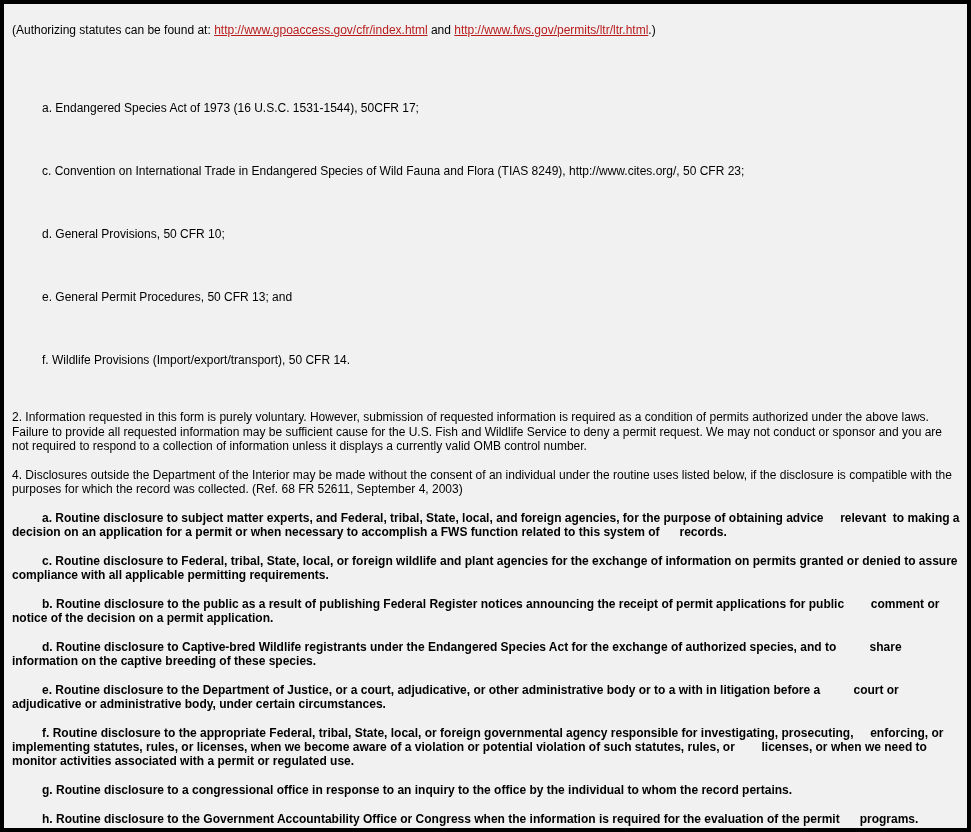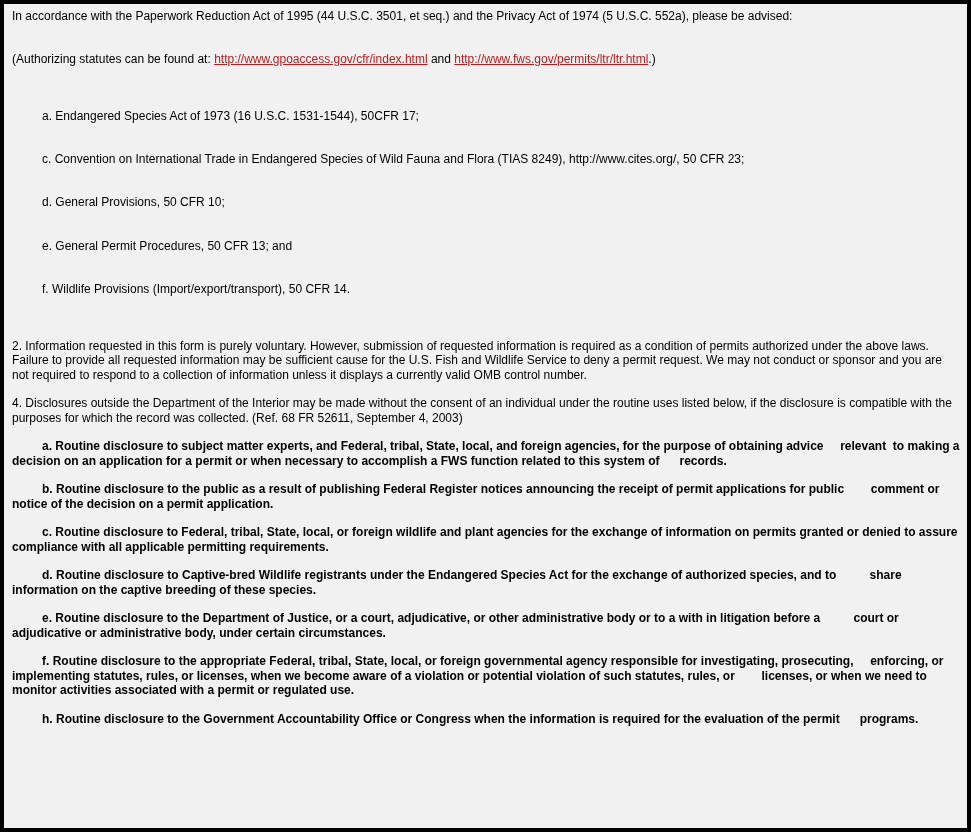--- a/index.html
+++ b/index.html
@@ -13,54 +13,54 @@
     font-family: "Liberation Sans", sans-serif;
     font-size: 12px;
     line-height: 14.35px;
     color: #000000;
     overflow: hidden;
   }
   .page > * + * { margin-top: 14.35px; }
   p { margin: 0; }
   .para { white-space: pre-wrap; }
   .statute-list { white-space: pre-wrap; }
-  .statute { margin-left: 30px; }
+  .statute { margin-left: 30px; margin-top: 20px; }
   .sub-para { white-space: pre-wrap; text-indent: 30px; font-weight: bold; }
   .doc-link { color: #b91c1c; text-decoration: underline; cursor: pointer; }
 </style>
 </head>
 <body>
 
 <div class="page">
 
-  <p class="para">In accordance with the Paperwork Reduction Act of 1995 (44 U.S.C. 3501, et seq.) and the Privacy Act of 1974 (5 U.S.C. 552a), please be advised:</p>
 
   <p class="para"><br><span>(Authorizing statutes can be found at: </span><a href="#" class="doc-link">http://www.gpoaccess.gov/cfr/index.html</a><span> and </span><a href="#" class="doc-link">http://www.fws.gov/permits/ltr/ltr.html</a><span>.)</span></p>
 
   <div class="statute-list">
     <div class="statute">a. Endangered Species Act of 1973 (16 U.S.C. 1531-1544), 50CFR 17;</div>
     <div class="statute">c. Convention on International Trade in Endangered Species of Wild Fauna and Flora (TIAS 8249), http://www.cites.org/, 50 CFR 23;</div>
     <div class="statute">d. General Provisions, 50 CFR 10;</div>
     <div class="statute">e. General Permit Procedures, 50 CFR 13; and</div>
     <div class="statute">f. Wildlife Provisions (Import/export/transport), 50 CFR 14.</div>
   </div>
 
   <p class="para">2. Information requested in this form is purely voluntary. However, submission of requested information is required as a condition of permits authorized under the above laws. Failure to provide all requested information may be sufficient cause for the U.S. Fish and Wildlife Service to deny a permit request. We may not conduct or sponsor and you are not required to respond to a collection of information unless it displays a currently valid OMB control number.</p>
 
 
   <p class="para">4. Disclosures outside the Department of the Interior may be made without the consent of an individual under the routine uses listed below, if the disclosure is compatible with the purposes for which the record was collected. (Ref. 68 FR 52611, September 4, 2003)</p>
 
   <div class="sub-para">a. Routine disclosure to subject matter experts, and Federal, tribal, State, local, and foreign agencies, for the purpose of obtaining advice     relevant  to making a decision on an application for a permit or when necessary to accomplish a FWS function related to this system of      records.</div>
 
+  <div class="sub-para">c. Routine disclosure to Federal, tribal, State, local, or foreign wildlife and plant agencies for the exchange of information on permits granted or denied to assure compliance with all applicable permitting requirements.</div>
+
   <div class="sub-para">b. Routine disclosure to the public as a result of publishing Federal Register notices announcing the receipt of permit applications for public        comment or notice of the decision on a permit application.</div>
-
-  <div class="sub-para">c. Routine disclosure to Federal, tribal, State, local, or foreign wildlife and plant agencies for the exchange of information on permits granted or denied to assure compliance with all applicable permitting requirements.</div>
 
   <div class="sub-para">d. Routine disclosure to Captive-bred Wildlife registrants under the Endangered Species Act for the exchange of authorized species, and to          share information on the captive breeding of these species.</div>
 
   <div class="sub-para">e. Routine disclosure to the Department of Justice, or a court, adjudicative, or other administrative body or to a with in litigation before a          court or adjudicative or administrative body, under certain circumstances.</div>
 
   <div class="sub-para">f. Routine disclosure to the appropriate Federal, tribal, State, local, or foreign governmental agency responsible for investigating, prosecuting,     enforcing, or implementing statutes, rules, or licenses, when we become aware of a violation or potential violation of such statutes, rules, or        licenses, or when we need to monitor activities associated with a permit or regulated use.</div>
 
+  <div class="sub-para">g. Routine disclosure to a congressional office in response to an inquiry to the office by the individual to whom the record pertains.</div>
 
   <div class="sub-para">h. Routine disclosure to the Government Accountability Office or Congress when the information is required for the evaluation of the permit      programs.</div>
 
 </div>
 
 </body></html>

